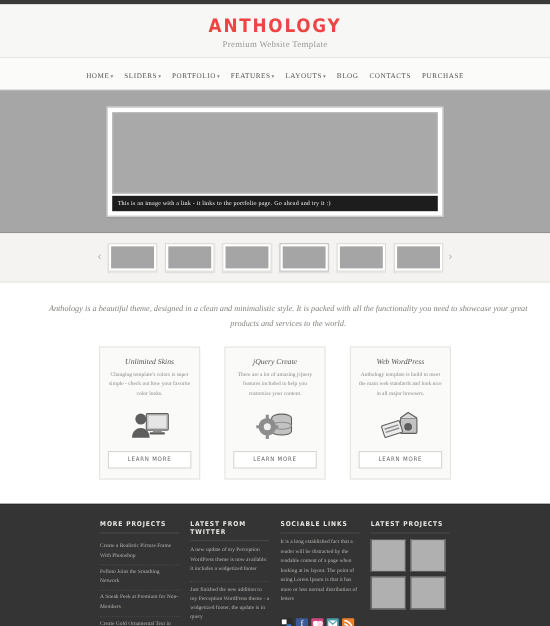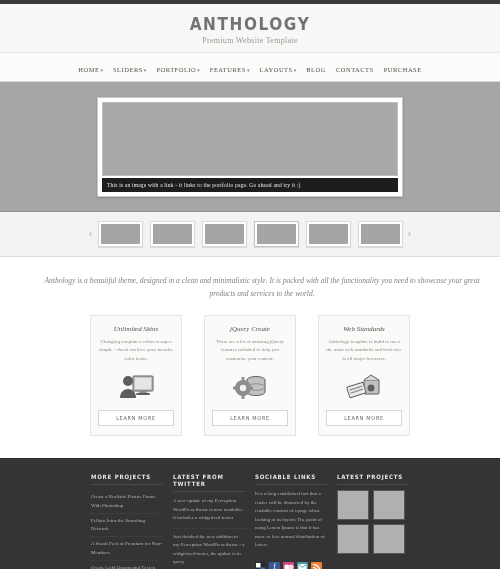--- a/index.html
+++ b/index.html
@@ -15,21 +15,21 @@
   .top-strip { height: 4px; background: #3a3a3a; }
   .header {
     background: #f7f7f6;
     padding: 11px 0 7px 0;
     text-align: center;
     border-bottom: 1px solid #e4e3e1;
   }
   .site-title {
     font-family: "DejaVu Sans Condensed", "Liberation Sans", sans-serif;
     font-size: 17px; font-weight: bold; letter-spacing: 1.6px;
-    color: #737373; line-height: 1.1;
+    color: #ef4444; line-height: 1.1;
   }
   .site-tagline {
     font-family: "Liberation Serif", serif;
     font-size: 8px; color: #9a9894;
     letter-spacing: .3px; margin-top: 2px;
   }
   .navbar {
     background: #fbfbfa;
     border-bottom: 1px solid #dedcd8;
     text-align: center;
@@ -242,21 +242,21 @@
         <rect x="9.6" y="5" width="2.8" height="4"></rect>
             <rect x="9.6" y="23" width="2.8" height="4"></rect>
         <rect x="1" y="14.6" width="4" height="2.8"></rect>
             <rect x="17" y="14.6" width="4" height="2.8"></rect>
       </g>
     </svg>
       </div>
       <button class="btn">LEARN MORE</button>
     </div>
     <div class="fbox">
-      <h3>Web Standards</h3>
+      <h3>Web WordPress</h3>
       <p>Anthology template is build to meet the main web standards and look nice in all major browsers.</p>
       <div class="ficon">
         <svg width="36" height="30" viewBox="0 0 36 30">
     <rect x="18" y="8" width="15" height="14" rx="1" fill="#c2c2c2" stroke="#5e5e5e"></rect>
     <path d="M18 8l7-5 8 5" fill="#d8d8d8" stroke="#5e5e5e"></path>
     <circle cx="25" cy="16" r="3.5" fill="#5e5e5e"></circle>
     <g transform="rotate(-18 12 18)">
       <rect x="2" y="12" width="17" height="11" rx="1" fill="#ececec" stroke="#5e5e5e"></rect>
       <rect x="4" y="15" width="13" height="1.3" fill="#8d8d8d"></rect>
       <rect x="4" y="18" width="13" height="1.3" fill="#8d8d8d"></rect>

